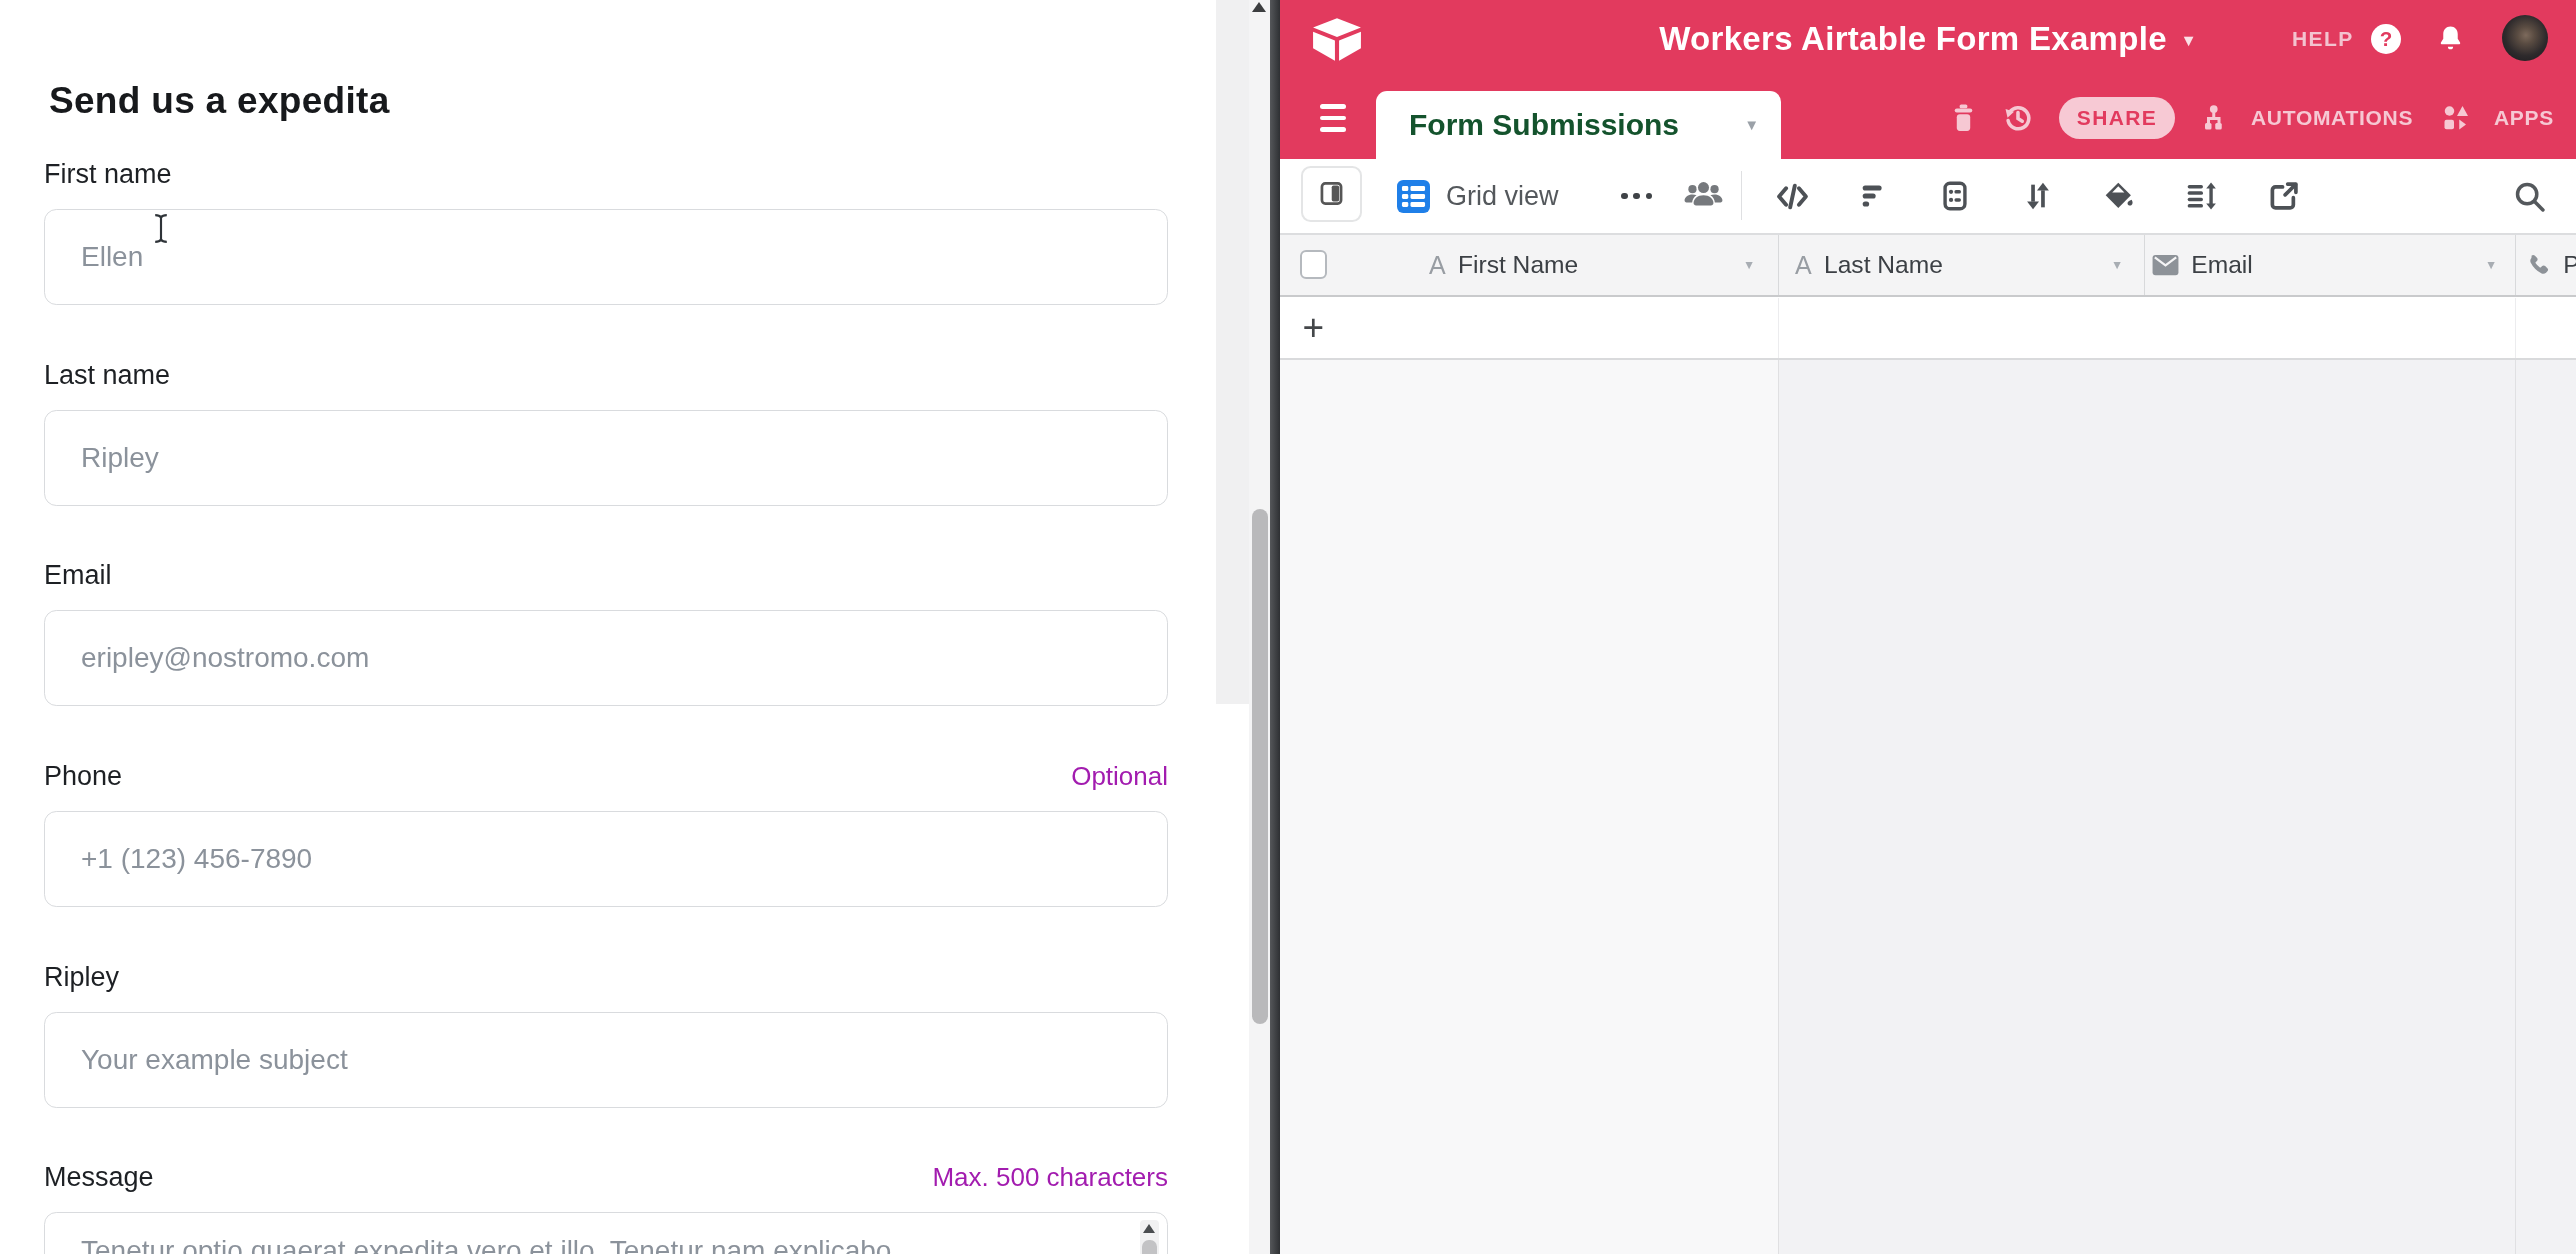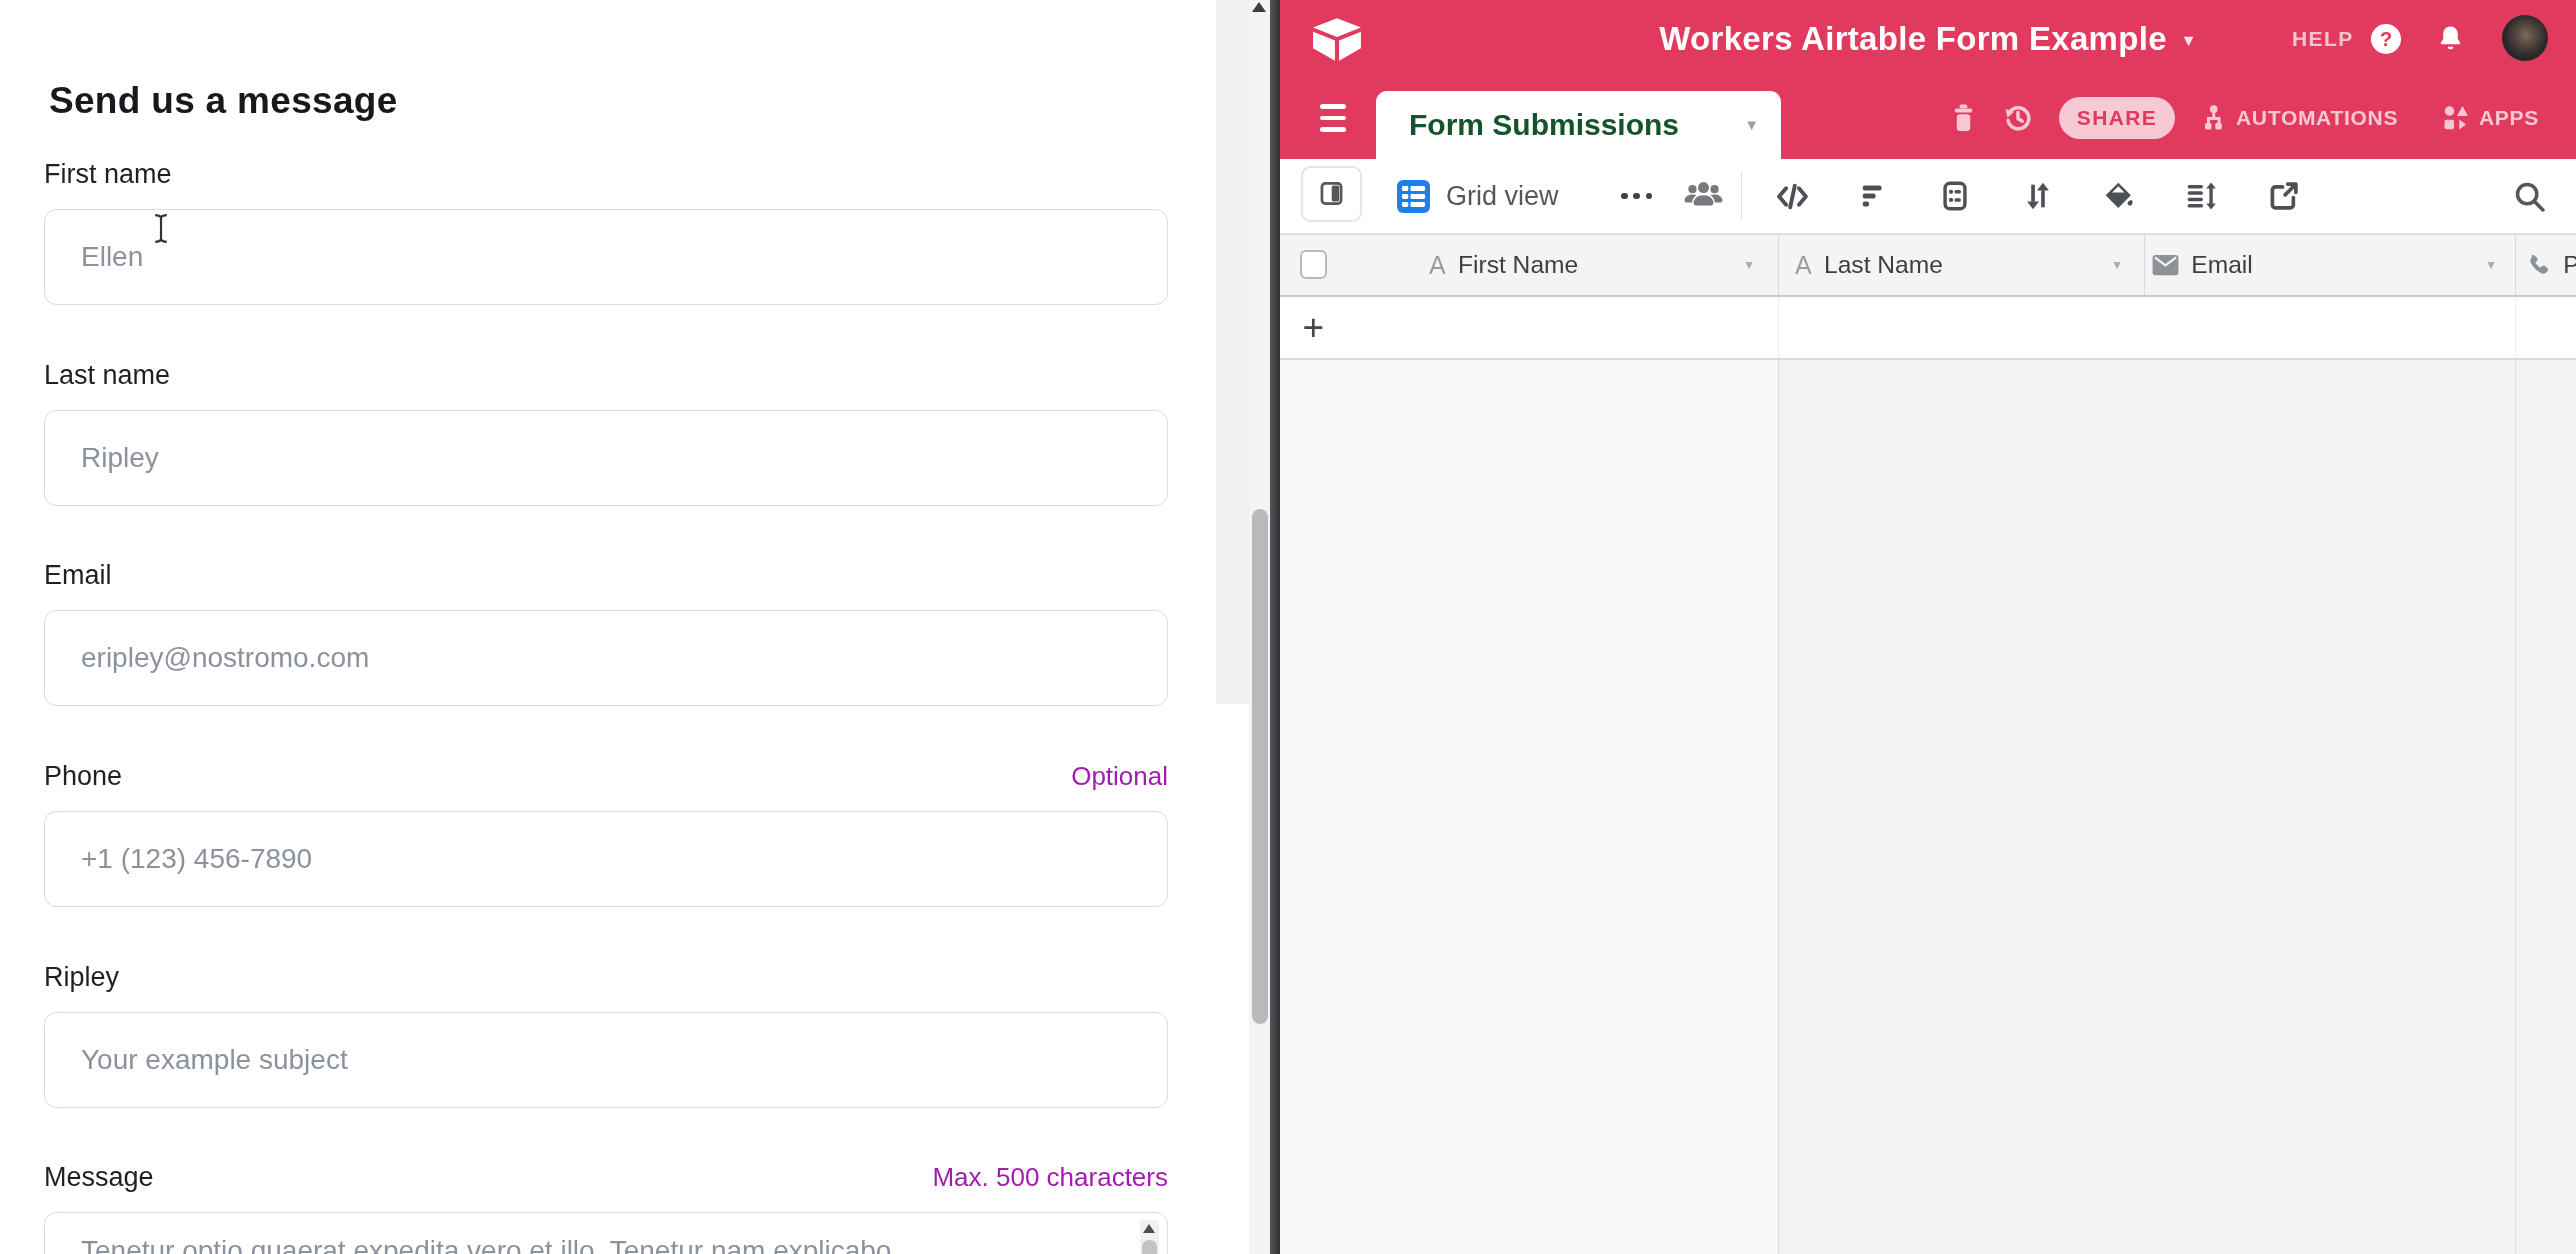--- a/index.html
+++ b/index.html
@@ -43,21 +43,21 @@
   .avatar{position:absolute;left:1222px;top:15px;width:46px;height:46px;border-radius:50%;background:radial-gradient(circle at 52% 44%, #7d6a5c 0%, #5a4c42 24%, #2e2a2c 58%, #16171b 100%);}
 
   .tabbar{position:absolute;left:0;top:77px;width:100%;height:82px;background:#e23a5e;}
   .hamburger{position:absolute;left:40px;top:27px;width:26px;}
   .hamburger div{width:26px;height:4.8px;border-radius:2.7px;background:#fff;margin-bottom:6.8px;}
   .table-tab{position:absolute;left:96px;top:13.7px;width:405px;height:68px;background:#fff;border-radius:11px 11px 0 0;display:flex;align-items:center;}
   .table-tab-label{margin-left:33px;font-size:30px;font-weight:600;color:#14532d;}
   .table-tab-caret{position:absolute;right:22px;font-size:15px;color:#9ba1a8;}
   .tbb-btn{position:absolute;top:22px;width:38px;height:38px;display:flex;align-items:center;justify-content:center;}
   .share-pill{position:absolute;left:779px;top:20px;width:116px;height:42px;background:#f7c9d4;border-radius:21px;display:flex;align-items:center;justify-content:center;font-size:21px;font-weight:700;letter-spacing:1.4px;color:#e23a5e;}
-  .tbb-labelbtn{position:absolute;top:0;height:82px;display:flex;align-items:center;gap:8px;font-size:21px;font-weight:700;letter-spacing:0.7px;color:#f6c8d3;text-align:right;}
+  .tbb-labelbtn{position:absolute;top:0;height:82px;display:flex;align-items:center;gap:23px;font-size:21px;font-weight:700;letter-spacing:0.7px;color:#f6c8d3;text-align:right;}
 
   .viewbar{position:absolute;left:0;top:159px;width:100%;height:74px;background:#fff;border-bottom:2.7px solid #dcdddf;box-sizing:content-box;}
   .vb-toggle{position:absolute;left:20.5px;top:6.8px;width:61px;height:56px;border:2.7px solid #e4e5e6;border-radius:9.6px;box-sizing:border-box;display:flex;align-items:center;justify-content:center;background:#fff;}
   .vb-gridicon{position:absolute;left:117px;top:20.5px;}
   .vb-viewname{position:absolute;left:166px;top:0;height:74px;display:flex;align-items:center;font-size:27px;font-weight:500;color:#54585c;}
   .vb-dots{position:absolute;left:341px;top:0;height:74px;display:flex;align-items:center;gap:5.5px;}
   .vb-dots div{width:6.8px;height:6.8px;border-radius:50%;background:#3f4347;}
   .vb-people{position:absolute;left:403px;top:18px;}
   .vb-div{position:absolute;left:461px;top:12.3px;width:1.4px;height:49px;background:#dfe0e2;}
   .vbtn{position:absolute;top:18px;width:38px;height:38px;display:flex;align-items:center;justify-content:center;}
@@ -78,21 +78,21 @@
   .grid-body{position:absolute;left:0;top:360px;width:100%;height:894px;background:#f2f2f4;}
   .gb-left{position:absolute;left:0;top:0;width:498px;height:100%;background:#f8f8f9;}
   .gb-line{position:absolute;top:0;width:1.4px;height:100%;background:#e0e0e2;}
 </style>
 </head>
 <body>
 
 <div class="canvas">
 
   <section class="form-win">
-    <h1 class="form-title">Send us a message</h1>
+    <h1 class="form-title">Send us a expedita</h1>
 
     <div class="field" style="top:159px">
       <div class="fhead">
         <label class="flabel">First name</label>
       </div>
       <input class="finput" type="text" placeholder="Ellen" style="">
     </div>
 
     <div class="field" style="top:360px">
       <div class="fhead">

